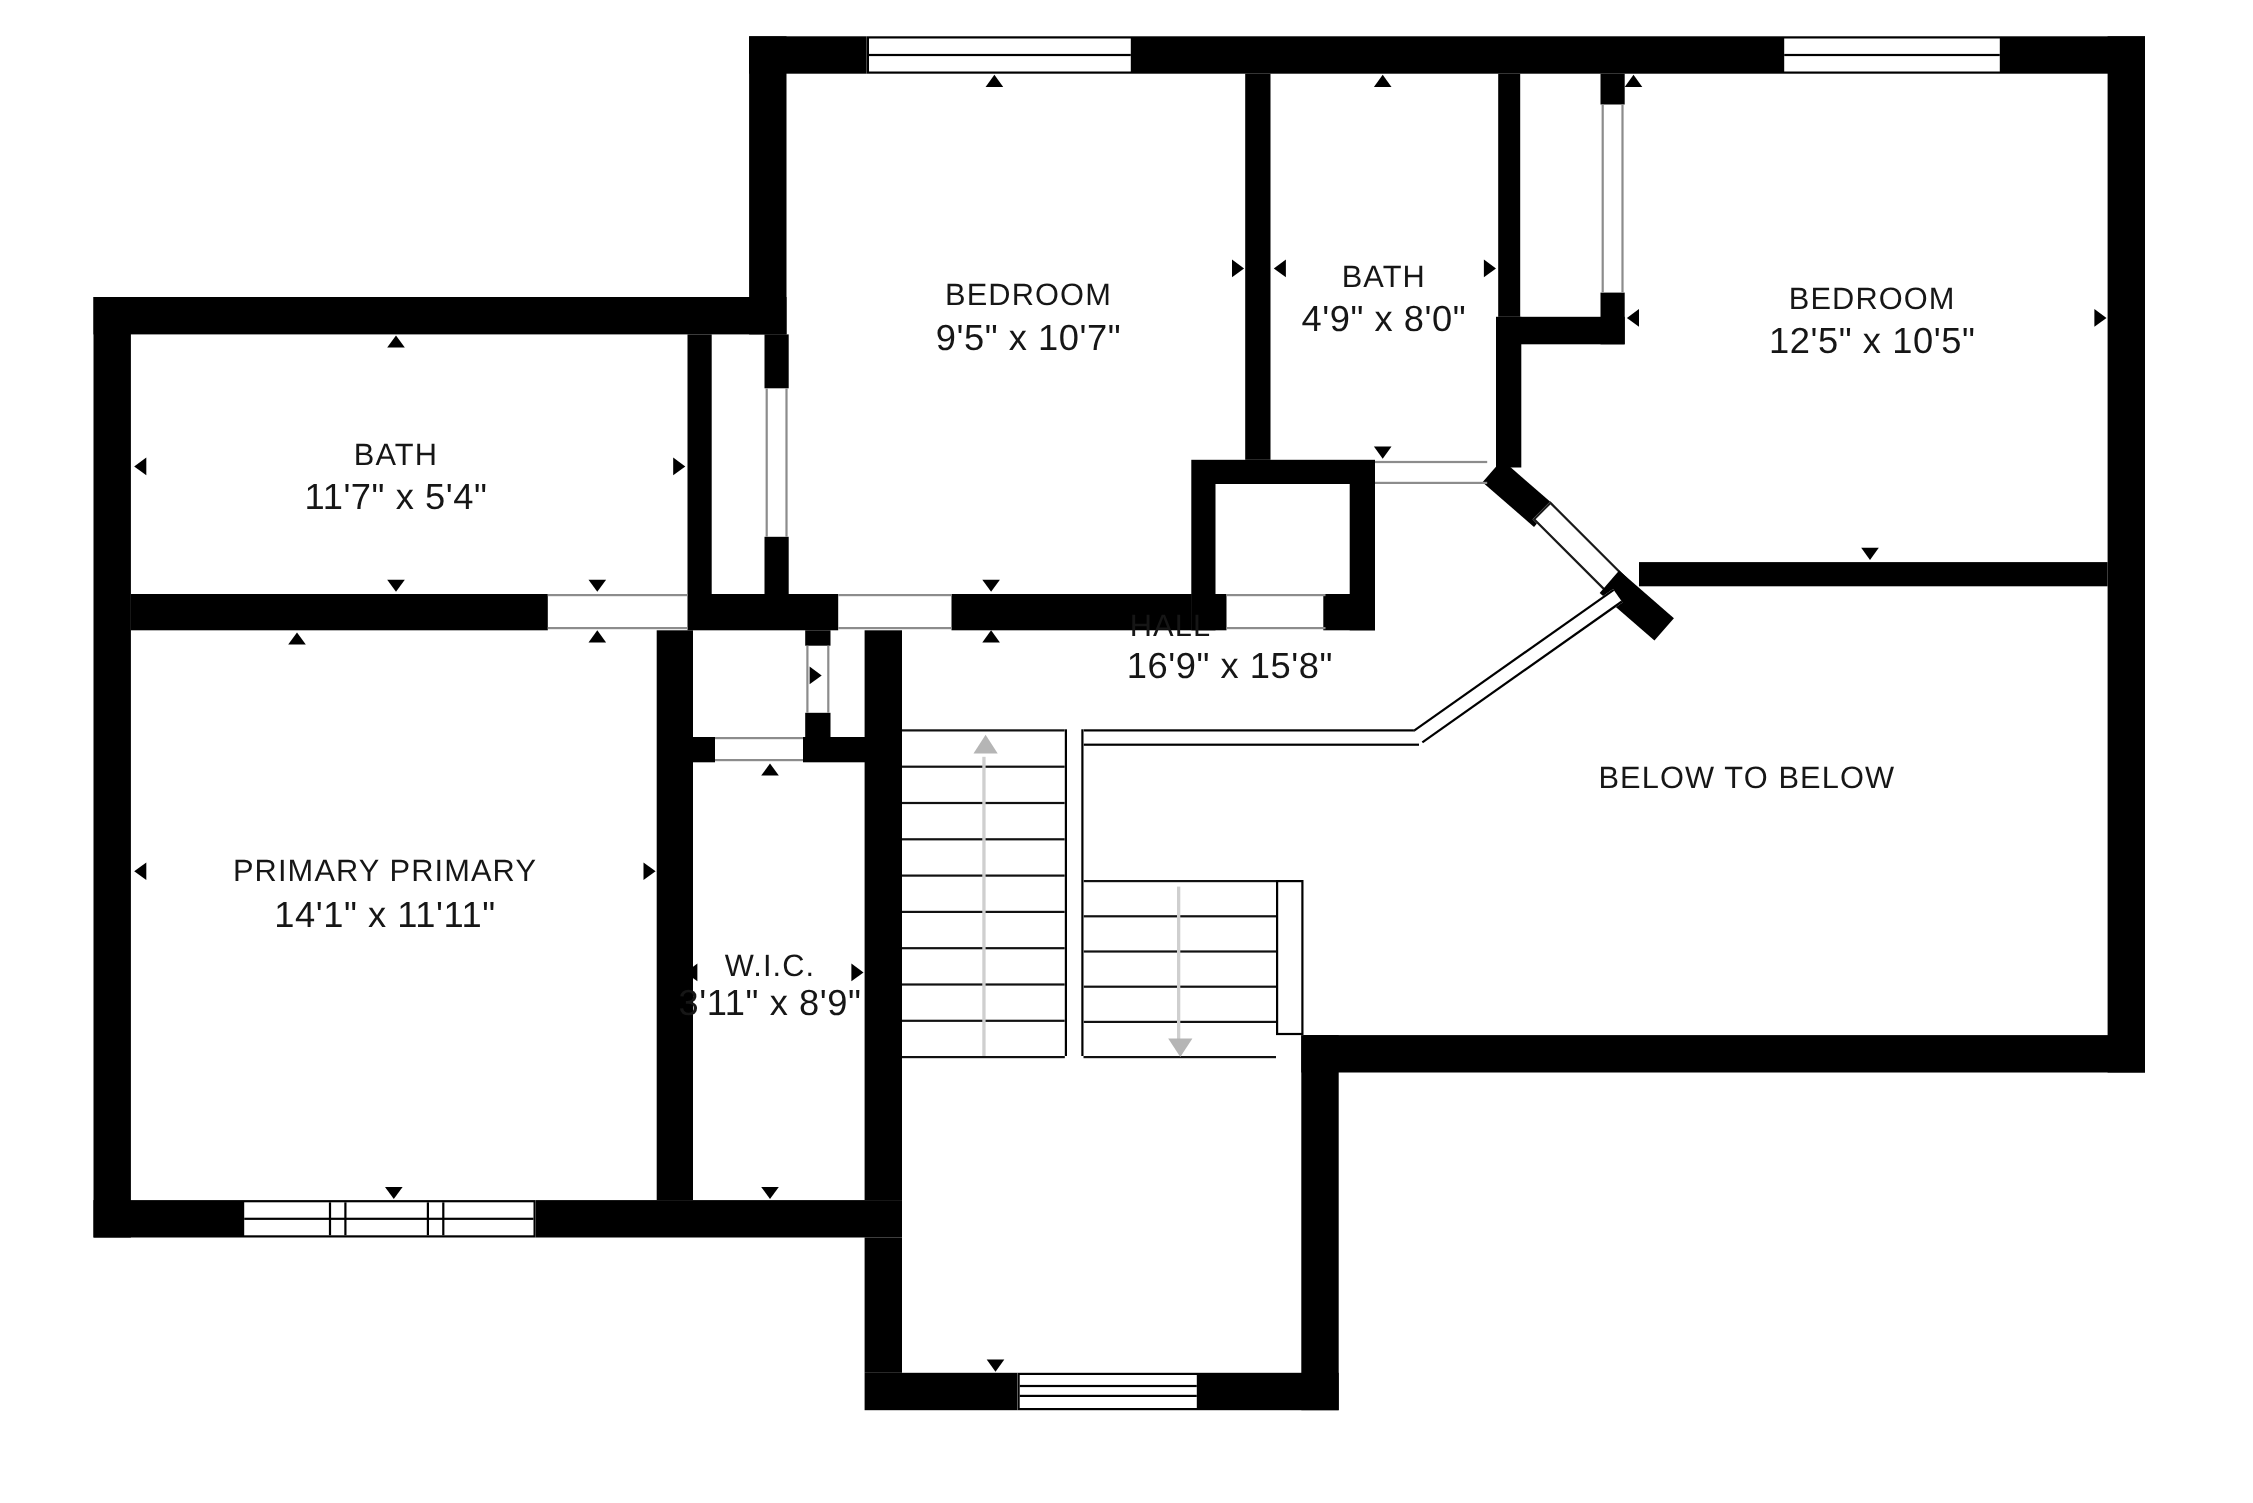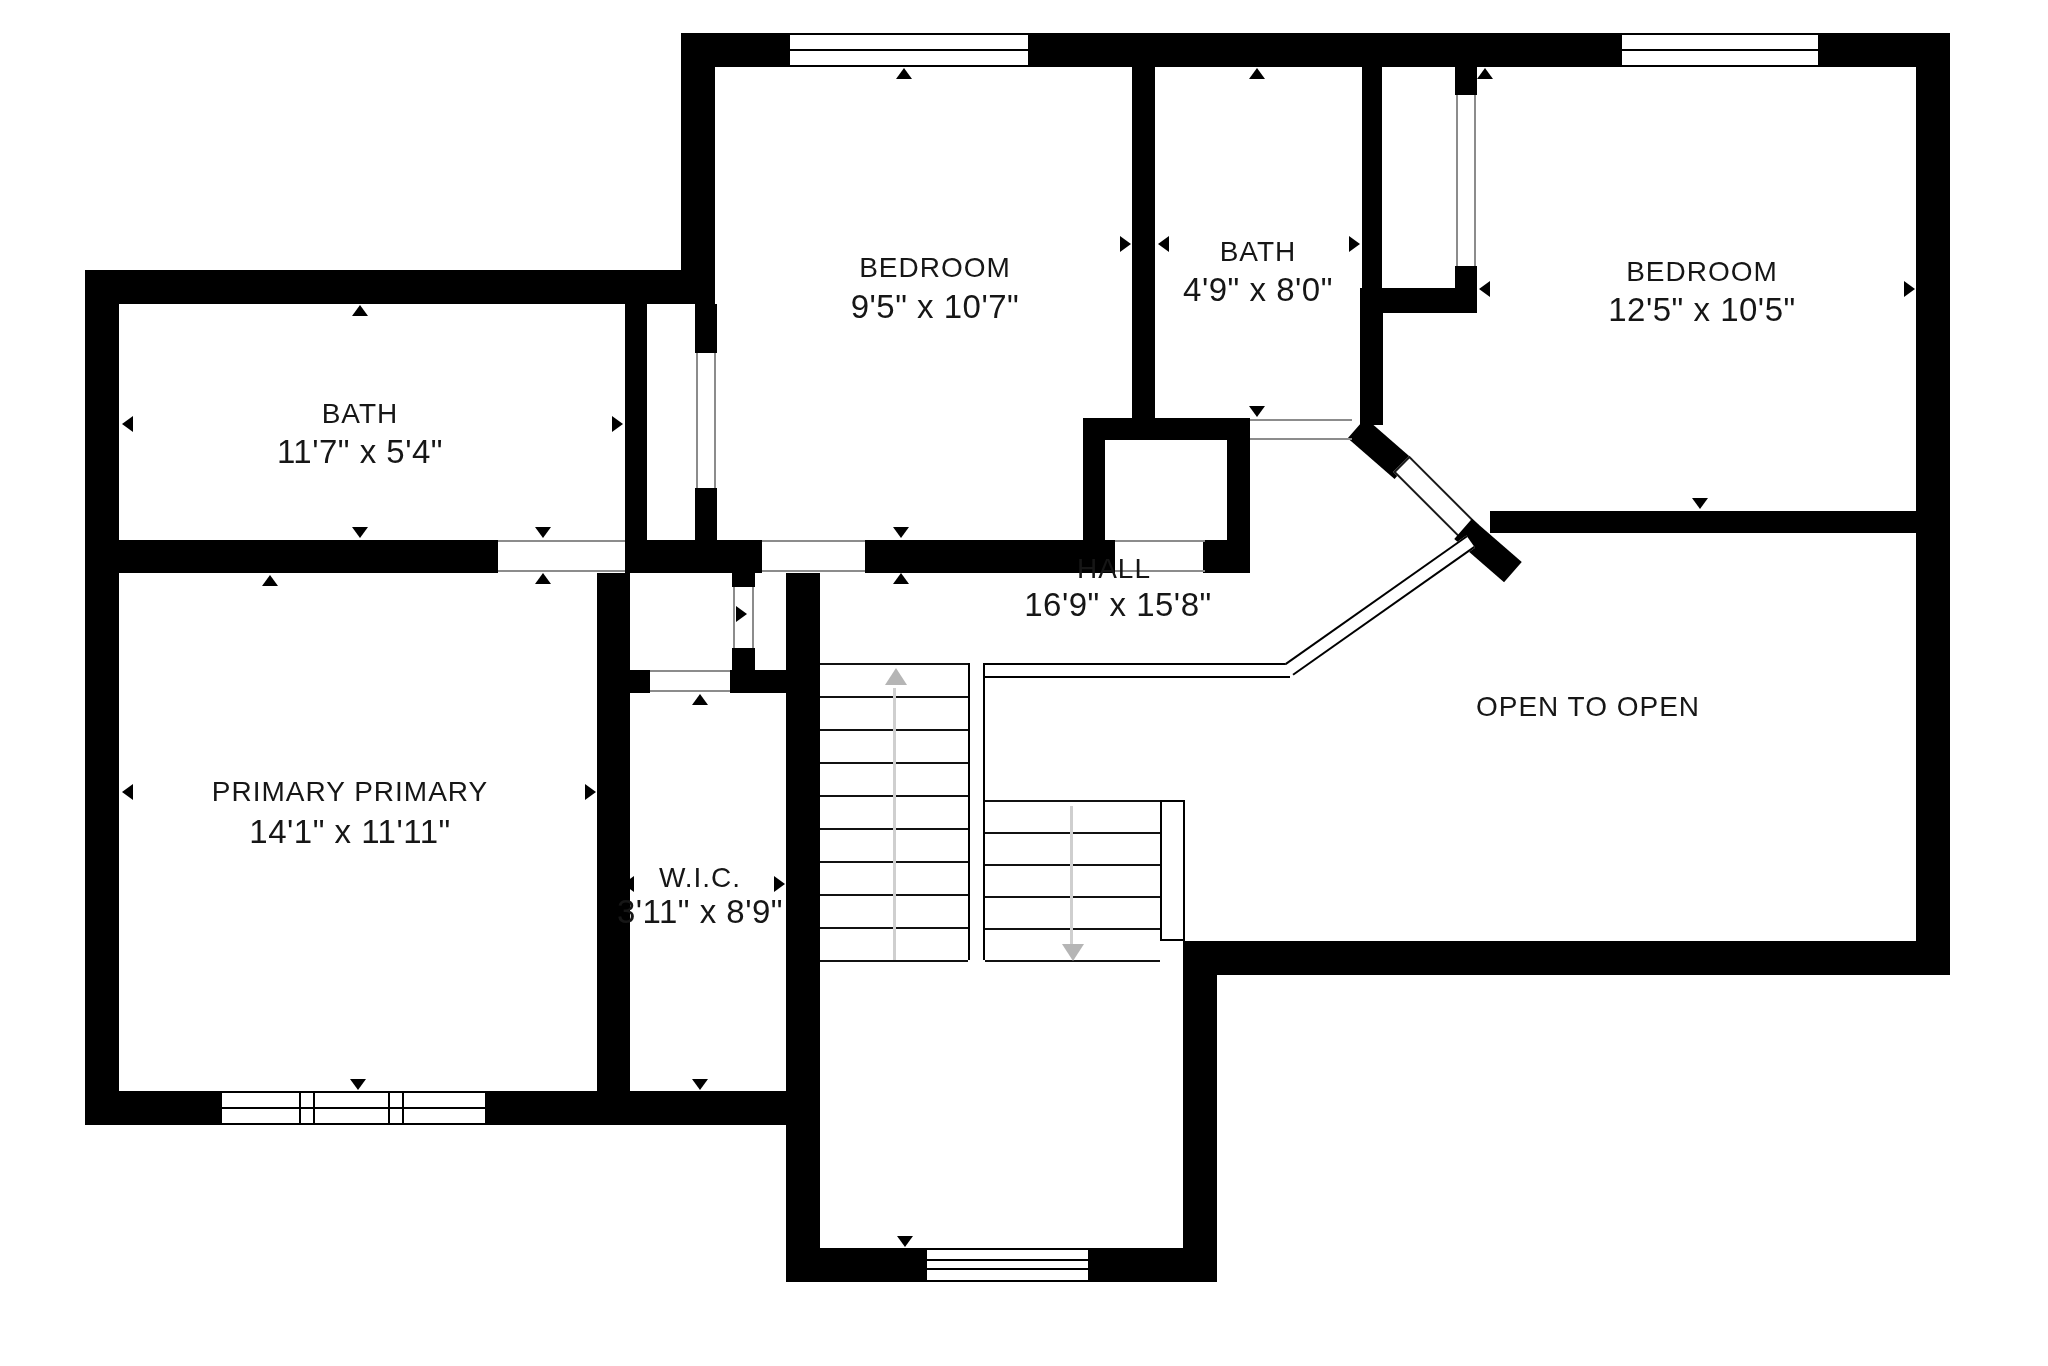--- a/index.html
+++ b/index.html
@@ -155,20 +155,20 @@
     <div class="arrow ar-right" style="left: 774px; top: 876px; position: absolute;"></div>
     <div class="arrow ar-down" style="left: 897px; top: 1236px; position: absolute;"></div>
     <div class="room-name" style="left: 360px; top: 414px; position: absolute;">BATH</div>
     <div class="room-dims" style="left: 360px; top: 452px; position: absolute;">11'7" x 5'4"</div>
     <div class="room-name" style="left: 935px; top: 268px; position: absolute;">BEDROOM</div>
     <div class="room-dims" style="left: 935px; top: 307px; position: absolute;">9'5" x 10'7"</div>
     <div class="room-name" style="left: 1258px; top: 252px; position: absolute;">BATH</div>
     <div class="room-dims" style="left: 1258px; top: 290px; position: absolute;">4'9" x 8'0"</div>
     <div class="room-name" style="left: 1702px; top: 272px; position: absolute;">BEDROOM</div>
     <div class="room-dims" style="left: 1702px; top: 310px; position: absolute;">12'5" x 10'5"</div>
-    <div class="room-name" style="left: 1114px; top: 569px; position: absolute;">HALL</div>
+    <div class="room-name" style="left: 1064px; top: 569px; position: absolute;">HALL</div>
     <div class="room-dims" style="left: 1118px; top: 605px; position: absolute;">16'9" x 15'8"</div>
-    <div class="room-name" style="left: 1588px; top: 707px; position: absolute;">OPEN TO OPEN</div>
+    <div class="room-name" style="left: 1588px; top: 707px; position: absolute;">BELOW TO BELOW</div>
     <div class="room-name" style="left: 350px; top: 792px; position: absolute;">PRIMARY PRIMARY</div>
     <div class="room-dims" style="left: 350px; top: 832px; position: absolute;">14'1" x 11'11"</div>
     <div class="room-name" style="left: 700px; top: 878px; position: absolute;">W.I.C.</div>
     <div class="room-dims" style="left: 700px; top: 912px; position: absolute;">3'11" x 8'9"</div>
   </div>
 
 </body></html>

